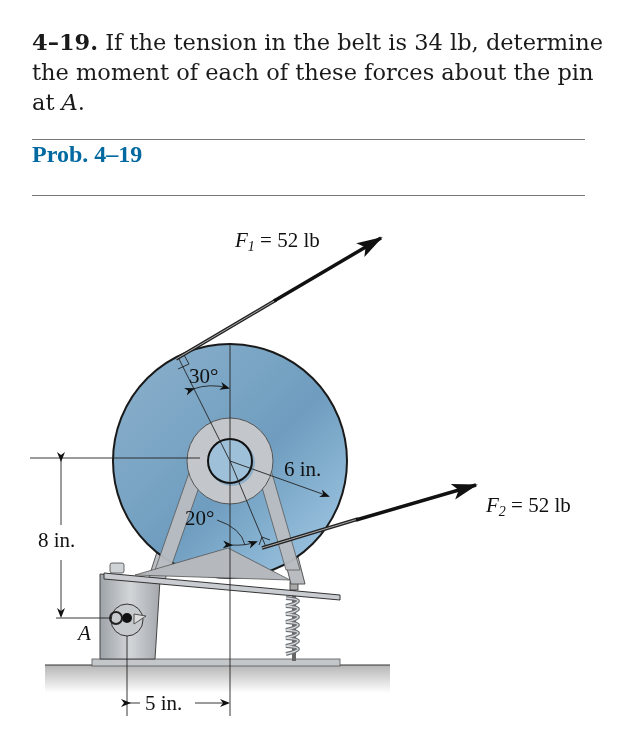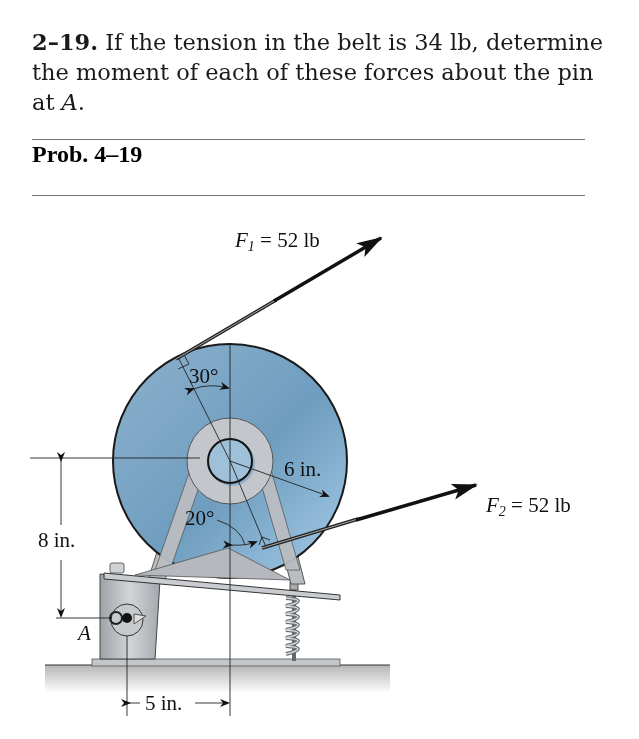--- a/index.html
+++ b/index.html
@@ -10,32 +10,32 @@
       font-size: 22.5px; line-height: 30px; color: #1a1a1a;
     }
     .problem-text .num { font-weight: bold; }
     .problem-text .var { font-style: italic; }
     .rule { position: absolute; left: 32px; width: 553px; height: 1px; background: #777; }
     .rule.r1 { top: 139px; }
     .rule.r2 { top: 195px; }
     .prob-label {
       position: absolute; left: 32px; top: 141px;
       font-family: "Liberation Serif", "DejaVu Serif", serif;
-      font-weight: bold; font-size: 24px; color: #000000;
+      font-weight: bold; font-size: 24px; color: #0369a1;
     }
     svg.figure { position: absolute; left: 0; top: 0; }
     .lbl { font-family: "Liberation Serif", "DejaVu Serif", serif; font-size: 21px; fill: #111; }
     .lbl-i { font-family: "Liberation Serif", "DejaVu Serif", serif; font-size: 21px; font-style: italic; fill: #111; }
     .lbl-sub { font-family: "Liberation Serif", "DejaVu Serif", serif; font-size: 14px; fill: #111; }
   </style>
 </head>
 <body>
 
 <div class="problem-text">
-  <span class="num">2–19.</span><span> If the tension in the belt is 34 lb, determine the moment of each of these forces about the pin at </span><span class="var">A</span><span>.</span>
+  <span class="num">4–19.</span><span> If the tension in the belt is 34 lb, determine the moment of each of these forces about the pin at </span><span class="var">A</span><span>.</span>
 </div>
 
 <div class="rule r1"></div>
 <div class="prob-label">Prob. 4–19</div>
 <div class="rule r2"></div>
 
 <svg class="figure" width="639" height="739" viewBox="0 0 639 739">
   <defs>
     <linearGradient id="discGrad" x1="0" y1="0" x2="1" y2="1">
       <stop offset="0" stop-color="#8db2cd"></stop>

